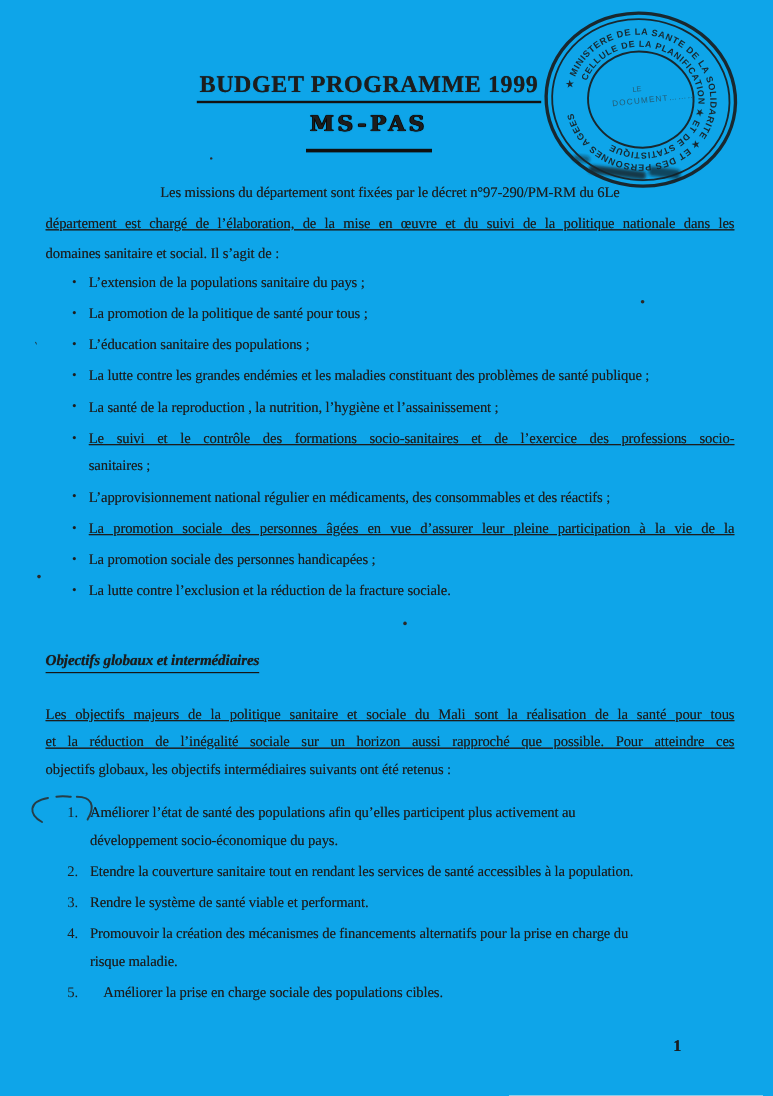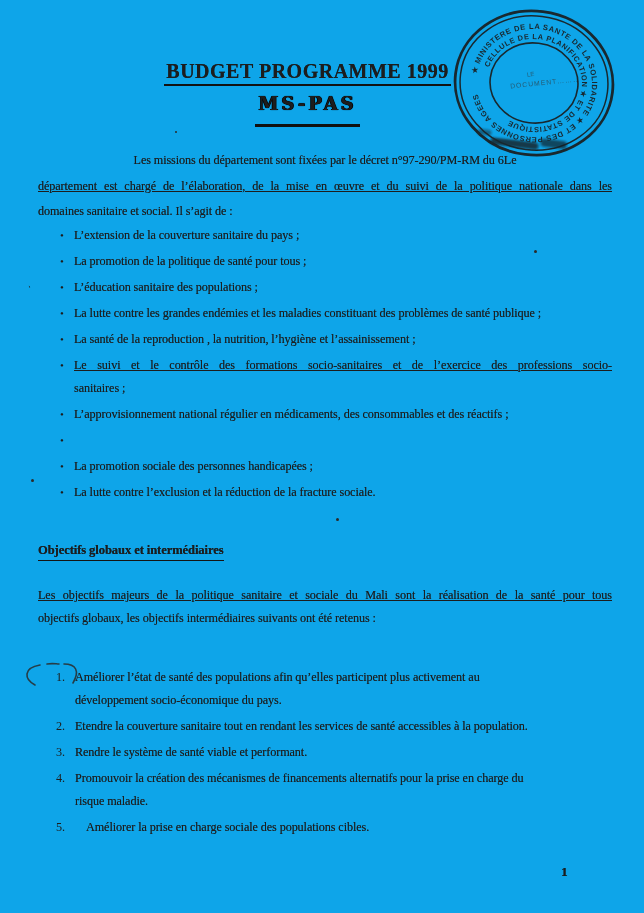--- a/index.html
+++ b/index.html
@@ -29,21 +29,21 @@
   #para1 .flexline{display:flex;justify-content:center;}
   
   #missions{left:60px;top:224px;width:552px;}
   .mi{display:flex;margin-bottom:3px;line-height:23px;}
   .blt{width:14px;font-size:11px;flex:0 0 14px;}
   .mtx{width:538px;}
   
   #obj-heading{left:38px;top:543px;font-size:12.6px;}
   #obj-heading .hd{
     display:inline-block;font-weight:700;border-bottom:1.6px solid #151515;
-    padding-bottom:1.5px;text-shadow:0 0 .6px rgba(15,15,15,.8);
+    padding-bottom:1.5px;text-shadow:0 0 .6px rgba(15,15,15,.8);font-style:italic;
   }
   
   #para2{left:38px;top:584px;width:574px;line-height:23.2px;}
   
   #objectives{left:56px;top:666px;width:556px;}
   .oi{display:flex;margin-bottom:3px;line-height:23px;}
   .num{width:19px;flex:0 0 19px;}
   .oi.wide .num{width:30px;flex:0 0 30px;}
   .otx{width:526px;}
   
@@ -104,21 +104,21 @@
       <span>Les missions du département sont fixées par  le décret n°97-290/PM-RM du 6</span>
       <span>Le</span>
     </div>
     <div class="ln jl">département est chargé de l’élaboration, de la mise en œuvre et du suivi de la politique nationale dans les</div>
     <div class="ln">domaines sanitaire et social. Il s’agit de :</div>
   </div>
 
   <div class="block" id="missions">
     <div class="mi">
       <span class="blt">•</span>
-      <span class="mtx"><span class="ln">L’extension de la couverture sanitaire du pays ;</span></span>
+      <span class="mtx"><span class="ln">L’extension de la populations sanitaire du pays ;</span></span>
     </div>
     <div class="mi">
       <span class="blt">•</span>
       <span class="mtx"><span class="ln">La promotion de la politique de santé pour tous ;</span></span>
     </div>
     <div class="mi">
       <span class="blt">•</span>
       <span class="mtx"><span class="ln">L’éducation sanitaire des populations ;</span></span>
     </div>
     <div class="mi">
@@ -136,38 +136,40 @@
         <div class="ln">sanitaires ;</div>
       </span>
     </div>
     <div class="mi">
       <span class="blt">•</span>
       <span class="mtx"><span class="ln">L’approvisionnement national régulier en médicaments, des consommables  et des réactifs ;</span></span>
     </div>
     <div class="mi">
       <span class="blt">•</span>
       <span class="mtx">
+        <div class="ln jl">La promotion sociale des personnes âgées en vue d’assurer leur pleine participation à la vie de la</div>
       </span>
     </div>
     <div class="mi">
       <span class="blt">•</span>
       <span class="mtx"><span class="ln">La promotion sociale des personnes handicapées ;</span></span>
     </div>
     <div class="mi">
       <span class="blt">•</span>
       <span class="mtx"><span class="ln">La lutte contre l’exclusion et la réduction de la fracture sociale.</span></span>
     </div>
   </div>
 
   <div class="block" id="obj-heading">
     <span class="hd">Objectifs globaux et intermédiaires</span>
   </div>
 
   <div class="block" id="para2">
     <div class="ln jl">Les objectifs majeurs de la politique sanitaire et sociale du Mali sont la réalisation de la santé pour tous</div>
+    <div class="ln jl">et la réduction de l’inégalité sociale sur un horizon aussi rapproché que possible. Pour atteindre ces</div>
     <div class="ln">objectifs globaux, les objectifs intermédiaires suivants ont été retenus :</div>
   </div>
 
   <div class="block" id="objectives">
     <div class="oi">
       <span class="num">1.</span>
       <span class="otx">
         <div class="ln">Améliorer l’état de santé des populations afin qu’elles participent plus activement au</div>
         <div class="ln">développement socio-économique du pays.</div>
       </span>

